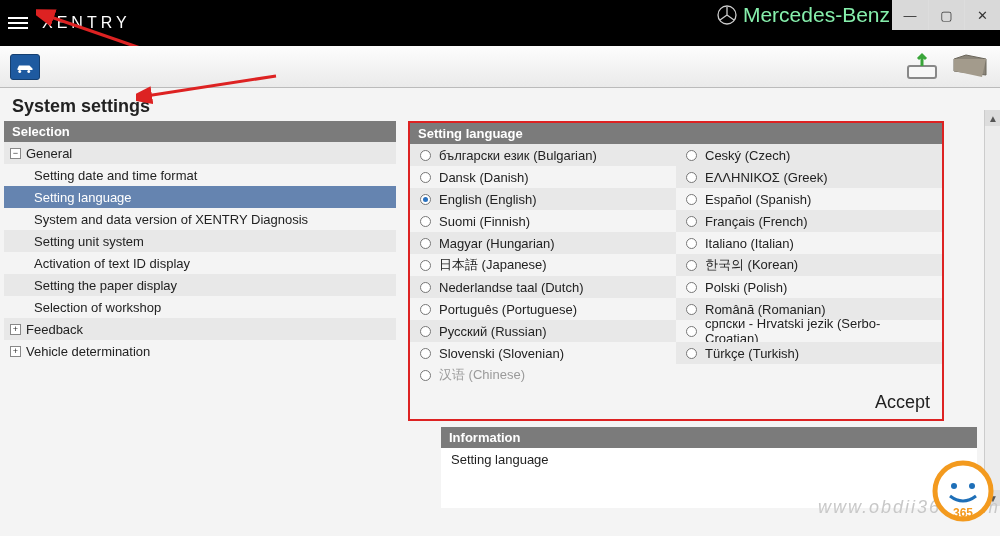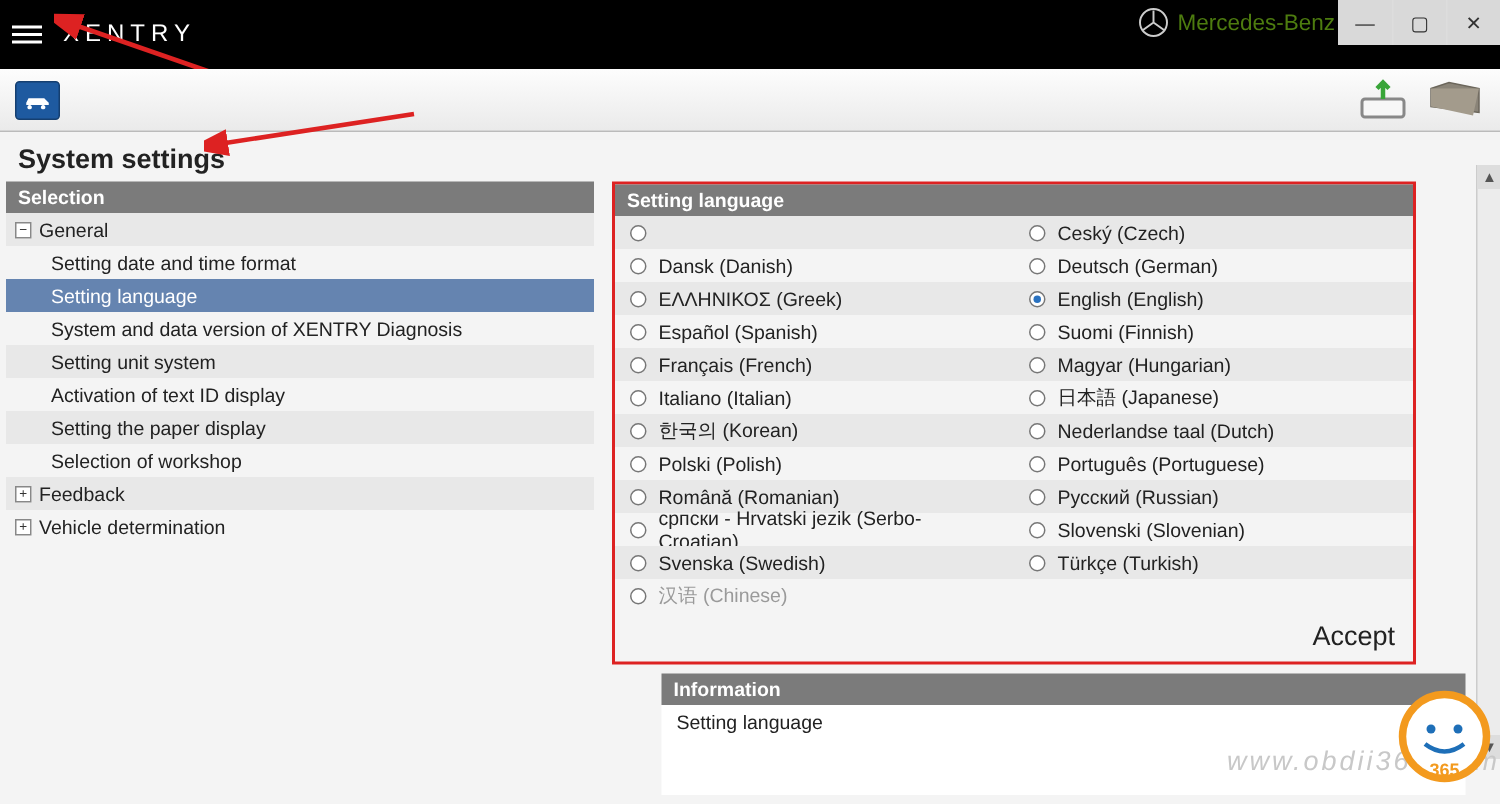--- a/index.html
+++ b/index.html
@@ -1,21 +1,21 @@
 <!DOCTYPE html>
 <html><head>
   <meta charset="utf-8">
   <style>
     * { box-sizing: border-box; margin: 0; padding: 0; }
     body { font-family: Arial, Helvetica, sans-serif; font-size: 13px; color: #222; background: #f4f4f4; width: 1000px; height: 536px; overflow: hidden; position: relative; }
     .titlebar { height: 46px; background: #000; display: flex; align-items: center; padding: 0 0 0 8px; color: #fff; position: relative; }
     .hamburger { width: 20px; display: flex; flex-direction: column; gap: 3px; margin-right: 14px; cursor: pointer; }
     .hamburger span { height: 2px; background: #fff; display: block; }
     .app-title { font-family: Arial, sans-serif; letter-spacing: 4px; font-weight: 300; font-size: 16px; }
-    .brand { position: absolute; right: 110px; top: 0; height: 30px; display: flex; align-items: center; color: #4d7c0f; font-size: 15px; }
+    .brand { position: absolute; right: 110px; top: 0; height: 30px; display: flex; align-items: center; color: #86efac; font-size: 21px; }
     .brand svg { margin-right: 6px; }
     .winbtns { position: absolute; right: 0; top: 0; display: flex; height: 30px; }
     .winbtn { width: 36px; height: 30px; display: flex; align-items: center; justify-content: center; color: #fff; font-size: 13px; cursor: pointer; background: rgba(255,255,255,0.85); color: #333; border-left: 1px solid #ddd; }
     .winbtn:first-child { border-left: none; }
     .toolbar { height: 42px; background: linear-gradient(#fdfdfd,#eaeaea); border-bottom: 1px solid #bbb; display: flex; align-items: center; padding: 0 10px; position: relative; }
     .car-btn { width: 30px; height: 26px; background: #1e5aa0; border: 1px solid #153f70; border-radius: 3px; display: flex; align-items: center; justify-content: center; color: #fff; cursor: pointer; }
     .car-btn svg { width: 18px; height: 12px; }
     .right-icons { position: absolute; right: 12px; top: 6px; display: flex; gap: 12px; align-items: center; }
     .scanner-icon, .folder-icon { width: 36px; height: 30px; display: flex; align-items: center; justify-content: center; }
     .page-title { font-size: 18px; font-weight: bold; padding: 8px 12px 4px; }
@@ -154,32 +154,29 @@
       <span>Vehicle determination</span>
     </div>
   </div>
 
   <div class="right-wrap">
     <div class="right-panel">
       <div class="panel-header" style="border:none;">Setting language</div>
       <div class="lang-grid" id="lang-grid">
           <div class="lang-row alt">
             <span class="radio"></span>
+            <span>български език (Bulgarian)</span>
           </div>
           <div class="lang-row alt">
             <span class="radio"></span>
             <span>Ceský (Czech)</span>
           </div>
           <div class="lang-row ">
             <span class="radio"></span>
             <span>Dansk (Danish)</span>
-          </div>
-          <div class="lang-row ">
-            <span class="radio"></span>
-            <span>Deutsch (German)</span>
           </div>
           <div class="lang-row alt">
             <span class="radio"></span>
             <span>ΕΛΛΗΝΙΚΟΣ (Greek)</span>
           </div>
           <div class="lang-row alt">
             <span class="radio checked"></span>
             <span>English (English)</span>
           </div>
           <div class="lang-row ">
@@ -230,24 +227,20 @@
             <span class="radio"></span>
             <span>Русский (Russian)</span>
           </div>
           <div class="lang-row ">
             <span class="radio"></span>
             <span>српски - Hrvatski jezik (Serbo-Croatian)</span>
           </div>
           <div class="lang-row ">
             <span class="radio"></span>
             <span>Slovenski (Slovenian)</span>
-          </div>
-          <div class="lang-row alt">
-            <span class="radio"></span>
-            <span>Svenska (Swedish)</span>
           </div>
           <div class="lang-row alt">
             <span class="radio"></span>
             <span>Türkçe (Turkish)</span>
           </div>
           <div class="lang-row  disabled">
             <span class="radio"></span>
             <span>汉语 (Chinese)</span>
           </div>
           <div class="lang-row  disabled"></div>

